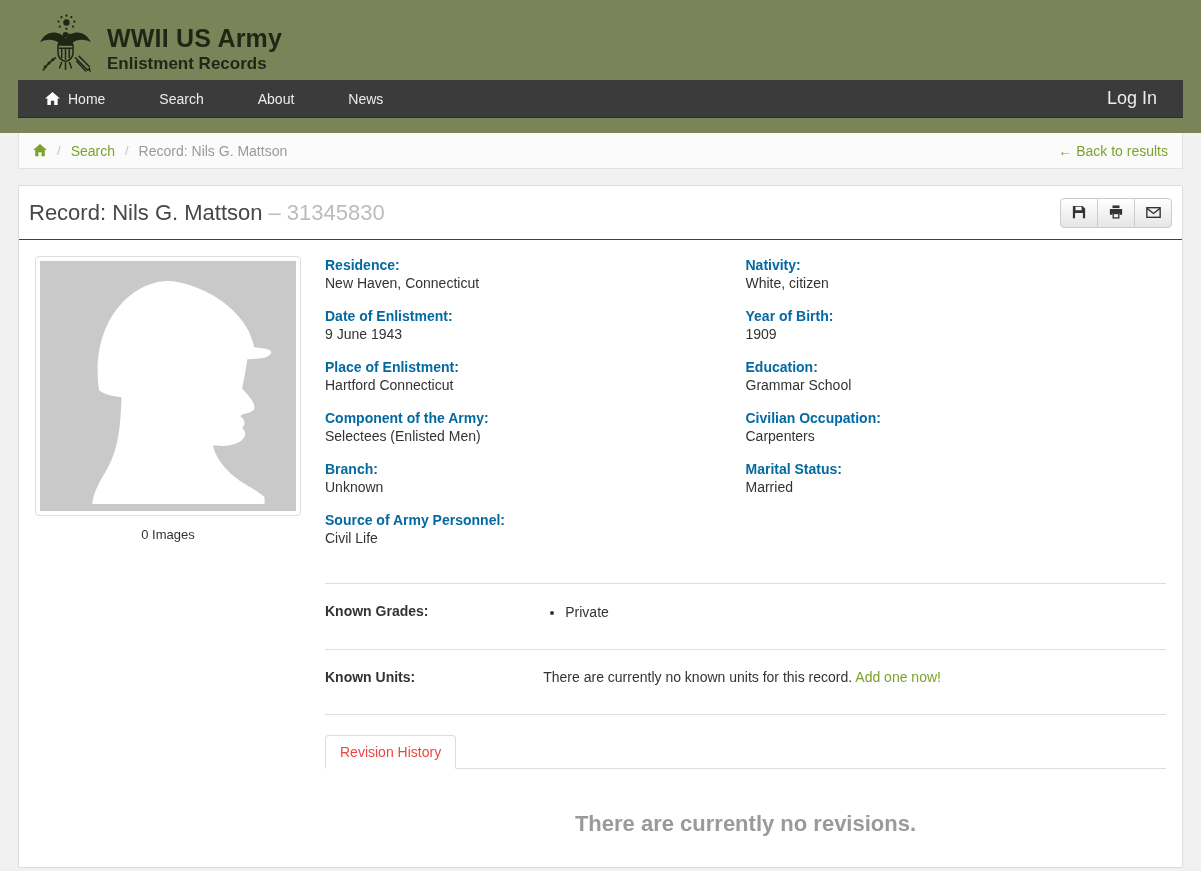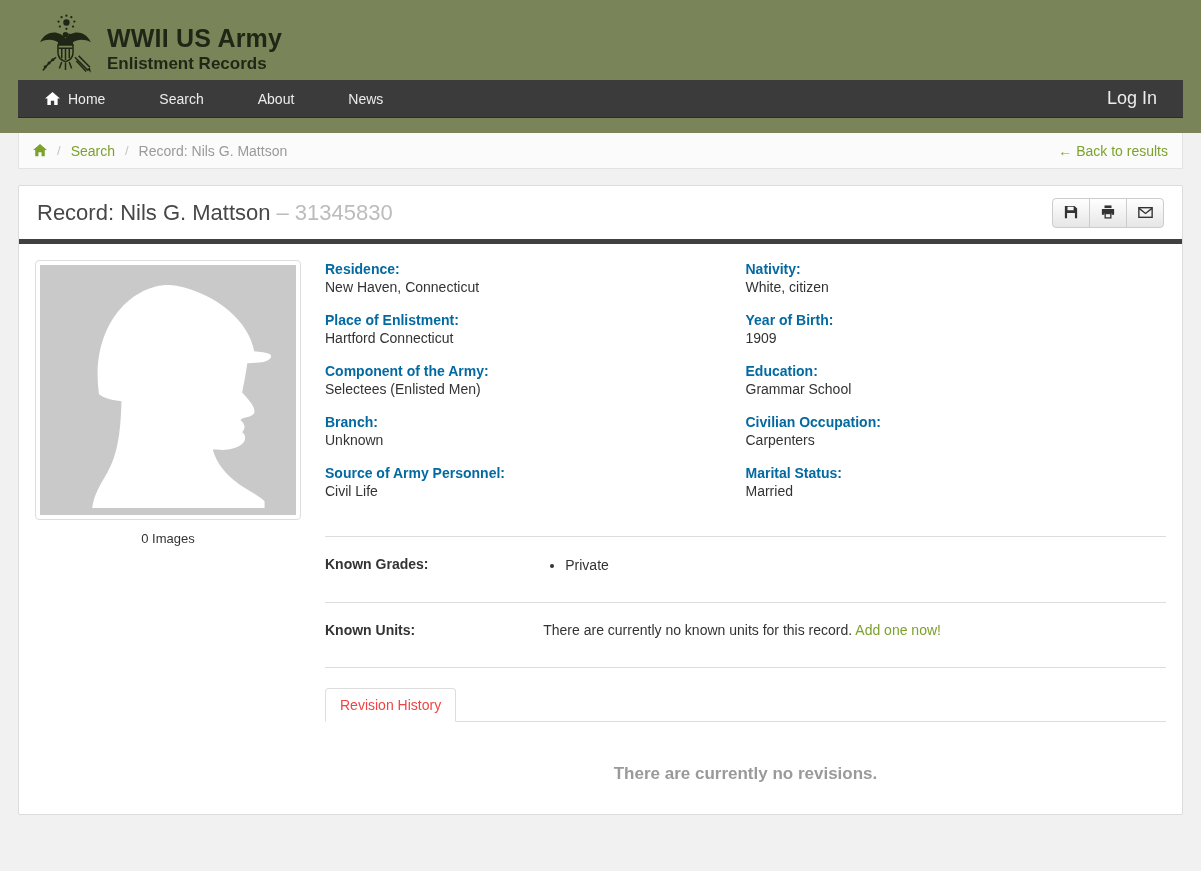--- a/index.html
+++ b/index.html
@@ -46,21 +46,21 @@
   .crumb-link { color:#7ca22b; text-decoration:none; cursor:pointer; }
   .crumb-current { color:#9a9a9a; }
   .back-link { color:#7ca22b; text-decoration:none; cursor:pointer; font-size:14px; }
 
   
   .main-card {
     margin:16px 18px 0; background:#fff;
     border:1px solid #dcdcdc; border-radius:2px;
   }
   .card-header {
-    padding:12px 18px 11px; border-bottom:5px solid #404040;
+    padding:12px 10px 11px; border-bottom:1px solid #404040;
     display:flex; justify-content:space-between; align-items:center;
   }
   .card-title { font-size:22px; font-weight:400; color:#474747; }
   .card-title .serial { color:#bcbcbc; margin-left:6px; }
   .btn-group { display:flex; }
   .btn {
     width:38px; height:30px; border:1px solid #ccc;
     background:linear-gradient(#ffffff,#e6e6e6);
     display:flex; align-items:center; justify-content:center;
     margin-left:-1px; cursor:pointer; color:#333; padding:0;
@@ -99,21 +99,21 @@
   .units-link { color:#7ca22b; text-decoration:none; cursor:pointer; }
 
   
   .tabs-bar { margin-top:20px; border-bottom:1px solid #ddd; display:flex; }
   .tab {
     padding:8px 14px; font-size:14px; color:#ef4444; background:#fff;
     border:1px solid #ddd; border-bottom:1px solid #fff;
     border-radius:4px 4px 0 0; margin-bottom:-1px; cursor:pointer; line-height:16px;
   }
   .tab-content { padding:42px 0 30px; text-align:center; }
-  .revisions-empty { font-size:17px; font-weight:bold; color:#9a9a9a; }
+  .revisions-empty { font-size:22px; font-weight:bold; color:#9a9a9a; }
 </style>
 </head>
 <body>
 
 <div class="site-header">
   <div class="brand">
     <span class="brand-logo">
       <svg viewBox="0 0 60 68" width="57" height="64">
         <g fill="#1f2615" stroke="none">
           <circle cx="31" cy="9" r="3.4"></circle>
@@ -253,20 +253,24 @@
     </div>
 
     <div class="fields-col">
       <div class="fields-grid">
         <div class="fcol">
           <div class="field">
             <div class="field-label">Residence:</div>
             <div class="field-value">New Haven, Connecticut</div>
           </div>
           <div class="field">
+            <div class="field-label">Date of Enlistment:</div>
+            <div class="field-value">9 June 1943</div>
+          </div>
+          <div class="field">
             <div class="field-label">Place of Enlistment:</div>
             <div class="field-value">Hartford Connecticut</div>
           </div>
           <div class="field">
             <div class="field-label">Component of the Army:</div>
             <div class="field-value">Selectees (Enlisted Men)</div>
           </div>
           <div class="field">
             <div class="field-label">Branch:</div>
             <div class="field-value">Unknown</div>

